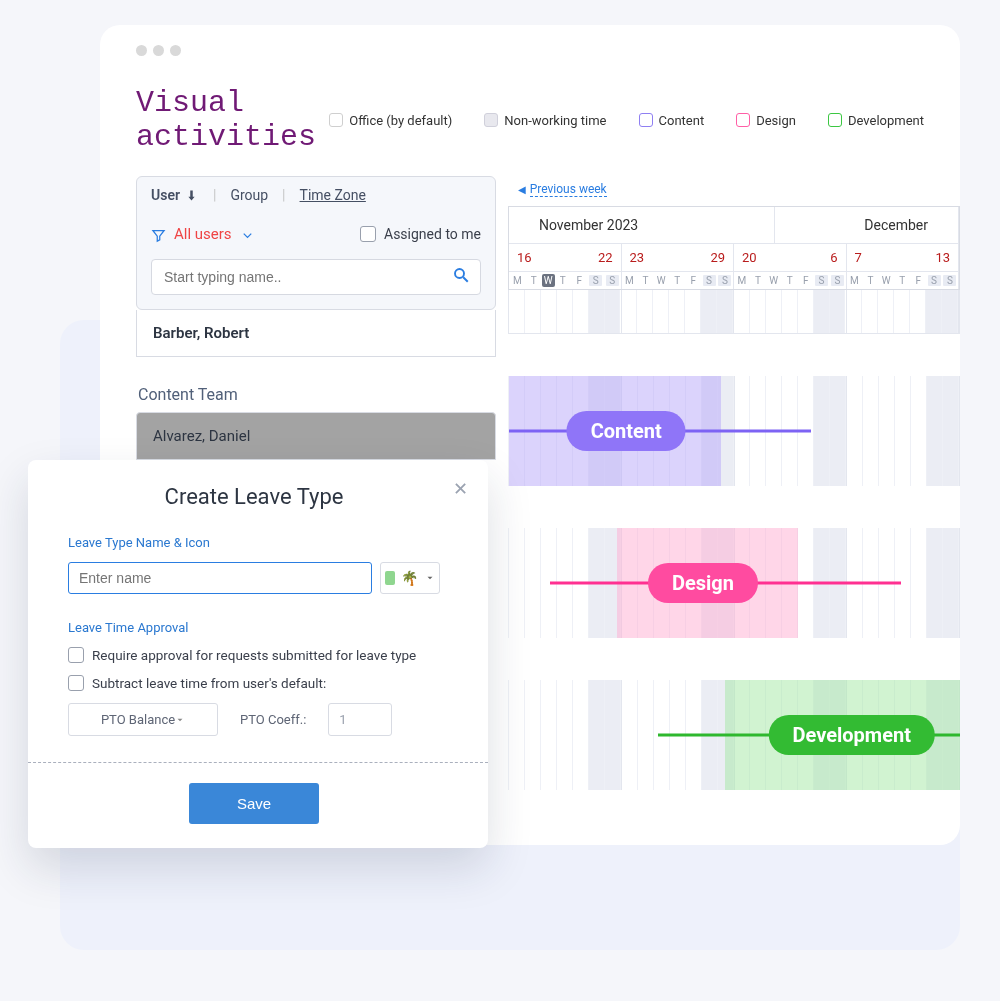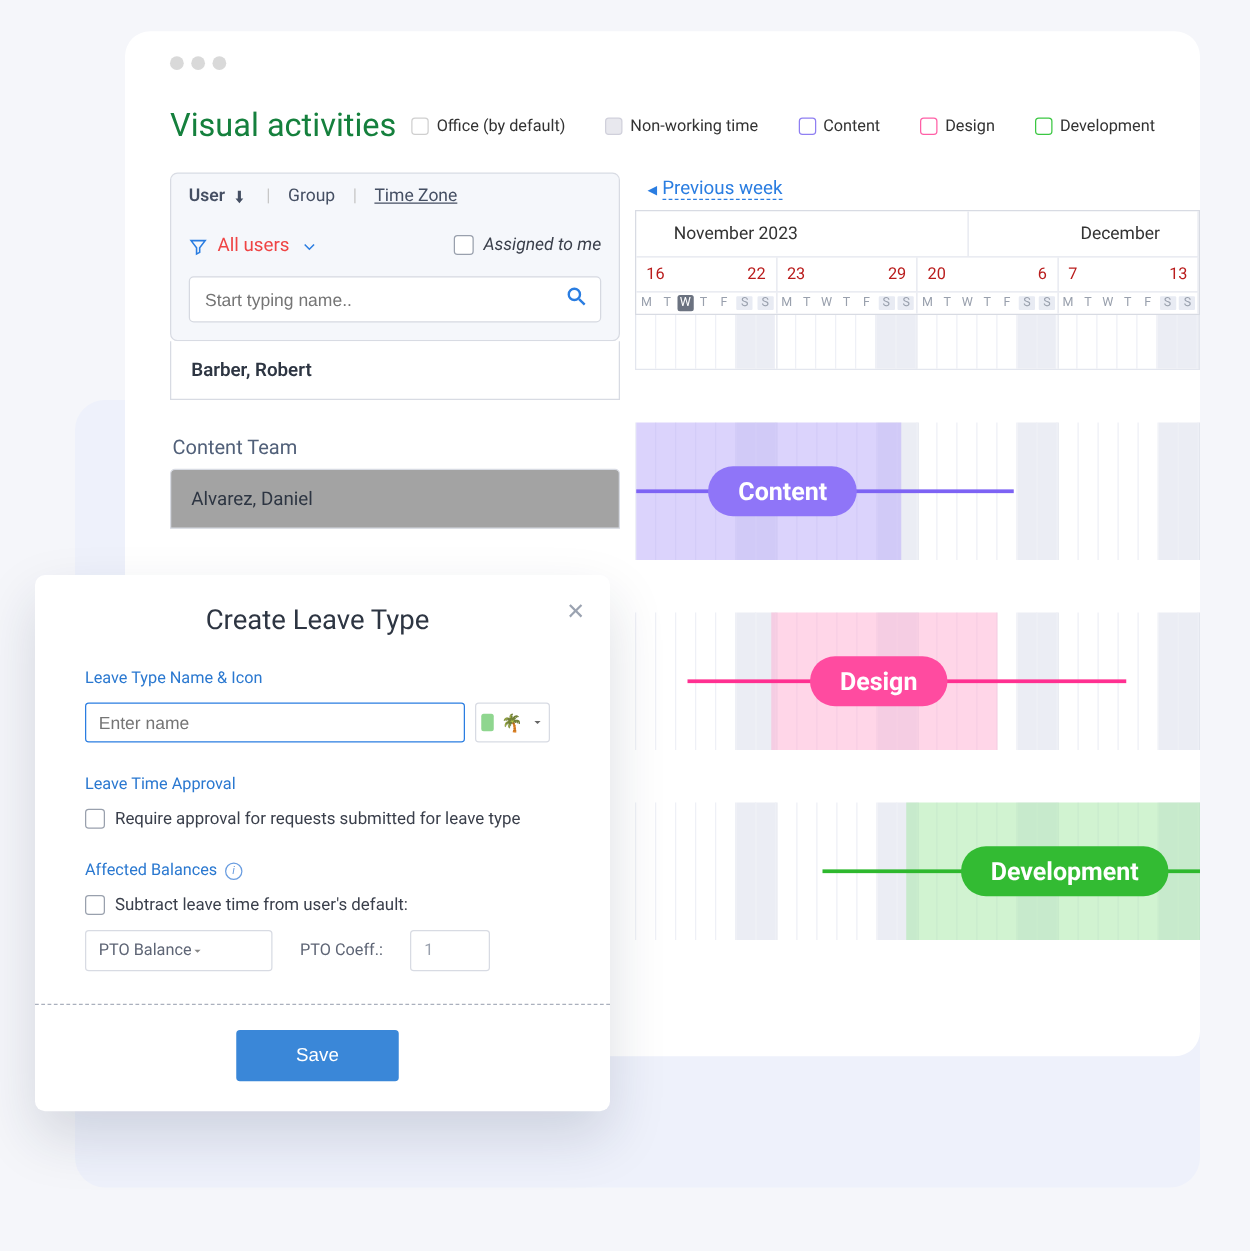--- a/index.html
+++ b/index.html
@@ -38,24 +38,25 @@
   .traffic-lights span {
     width: 11px; height: 11px; border-radius: 50%;
     background: #d9d9d9;
   }
   .header-row {
     display: flex;
     align-items: center;
     padding: 30px 36px 10px 36px;
   }
   .page-title {
-    font-size: 26px;
+    font-size: 30px;
     font-weight: 400;
-    color: #15803d;
+    color: #701a75;
     flex: 1;
+    font-family: Liberation Mono, monospace;
   }
   .legend { display: flex; gap: 32px; font-size: 13px; align-items: center; }
   .legend-item { display: flex; align-items: center; gap: 6px; white-space: nowrap; }
   .swatch { width: 14px; height: 14px; border: 1.5px solid #cfcfcf; border-radius: 3px; }
   .swatch.nonworking { background: #e8e8ee; border-color: #d0d0db; }
   .swatch.content { border-color: #8f7ff2; background: #fff; }
   .swatch.design { border-color: #ff5fa6; background: #fff; }
   .swatch.development { border-color: #3bc742; background: #fff; }
 
   .body-grid {
@@ -71,21 +72,21 @@
   }
   .tab-row { display: flex; align-items: center; gap: 14px; font-size: 14px; color: #454f63; }
   .tab-row .sep { color: #c7c7c7; }
   .tab-user { font-weight: 600; display: flex; align-items: center; gap: 4px; }
   .tab-tz { text-decoration: underline; }
   .filter-mid {
     display: flex; justify-content: space-between; align-items: center;
     margin-top: 22px;
   }
   .all-users { display: flex; align-items: flex-end; gap: 8px; color: #ef4444; font-size: 15px; }
-  .assigned { display: flex; align-items: center; gap: 8px; font-size: 14px; color: #3a3f4b; font-style: italic; }
+  .assigned { display: flex; align-items: center; gap: 8px; font-size: 14px; color: #3a3f4b; }
   .checkbox { width: 16px; height: 16px; border: 1.5px solid #99a0ad; border-radius: 3px; background: #fff; }
   .search-wrap {
     margin-top: 16px;
     display: flex;
     align-items: center;
     background: #fff;
     border: 1px solid #d6d9e1;
     border-radius: 4px;
     padding: 6px 10px;
   }
@@ -114,21 +115,21 @@
     border: 1px solid #d8dbe3;
     border-radius: 4px 4px 0 0;
     padding: 14px 16px;
     font-size: 15px;
     color: #2d3542;
     background: #a3a3a3;
   }
 
   .right-panel { flex: 1; margin-left: 12px; position: relative; }
   .prev-week { margin-left: 10px; position: absolute; top: 2px; left: 0; }
-  .prev-week a { color: #2a7de1; font-size: 15px; text-decoration: none; border-bottom: 1px dashed #2a7de1; }
+  .prev-week a { color: #2a7de1; font-size: 12px; text-decoration: none; border-bottom: 1px dashed #2a7de1; }
   .prev-week .tri { font-size: 10px; color: #2a7de1; margin-right: 4px;}
   .cal-header {
     margin-top: 30px;
     border: 1px solid #d8dbe3;
     border-radius: 0;
     overflow: hidden;
   }
   .cal-month-row { display: flex; height: 36px; font-size: 14px; }
   .cal-month { flex:1; display:flex; align-items:center; justify-content: flex-start; border-right:1px solid #e3e6ee; padding: 0 30px;}
   .cal-dates { display: flex; border-top: 1px solid #e3e6ee; }
@@ -235,21 +236,21 @@
     display:flex; align-items:center; justify-content: center; gap:6px;
     font-size: 14px; cursor: pointer;
     background: #fff;
   }
   .icon-picker .swatchmini { width:10px; height:14px; background:#8fd68f; border-radius:2px;}
   .icon-picker .palm { font-size:14px; }
   .chk-row { display:flex; align-items:center; gap:8px; margin-top: 12px; font-size: 13.5px; color:#3a3f4b; }
   .inline-row { display:flex; gap: 22px; align-items:center; margin-top:12px; }
   .select-box {
     width: 150px; border:1px solid #d8dbe3; border-radius:3px;
-    padding: 8px 10px; font-size:13px; display:flex; justify-content: flex-start; align-items:center;
+    padding: 8px 10px; font-size:13px; display:flex; justify-content: center; align-items:center;
     color: #5e6575;
   }
   .coeff-label { font-size:13px; color:#5e6575; }
   .coeff-input {
     width: 64px; border:1px solid #d8dbe3; border-radius:3px; padding: 8px 10px; font-size:13px; color:#99a0ad;
   }
   .modal-sep { border-top: 1px dashed #aab0bd; margin: 26px -48px 20px -40px; }
   .save-btn {
     display:block; margin: 0 auto;
     background: #3a87d8; color:#fff; border:none;
@@ -600,24 +601,20 @@
         </svg>
     </div>
   </div>
 
   <div class="section-label">Leave Time Approval</div>
   <label class="chk-row">
     <span class="checkbox"></span>
     <span>Require approval for requests submitted for leave type</span>
   </label>
 
-  <div class="section-label">
-    <span>Affected Balances</span>
-    <span class="info-icon">i</span>
-  </div>
   <label class="chk-row">
     <span class="checkbox"></span>
     <span>Subtract leave time from user's default:</span>
   </label>
   <div class="inline-row">
     <div class="select-box">
       <span>PTO Balance</span>
       <svg width="10" height="10" viewBox="0 0 24 24">
           <path d="M6 9l6 6 6-6" fill="#888"></path>
         </svg>

